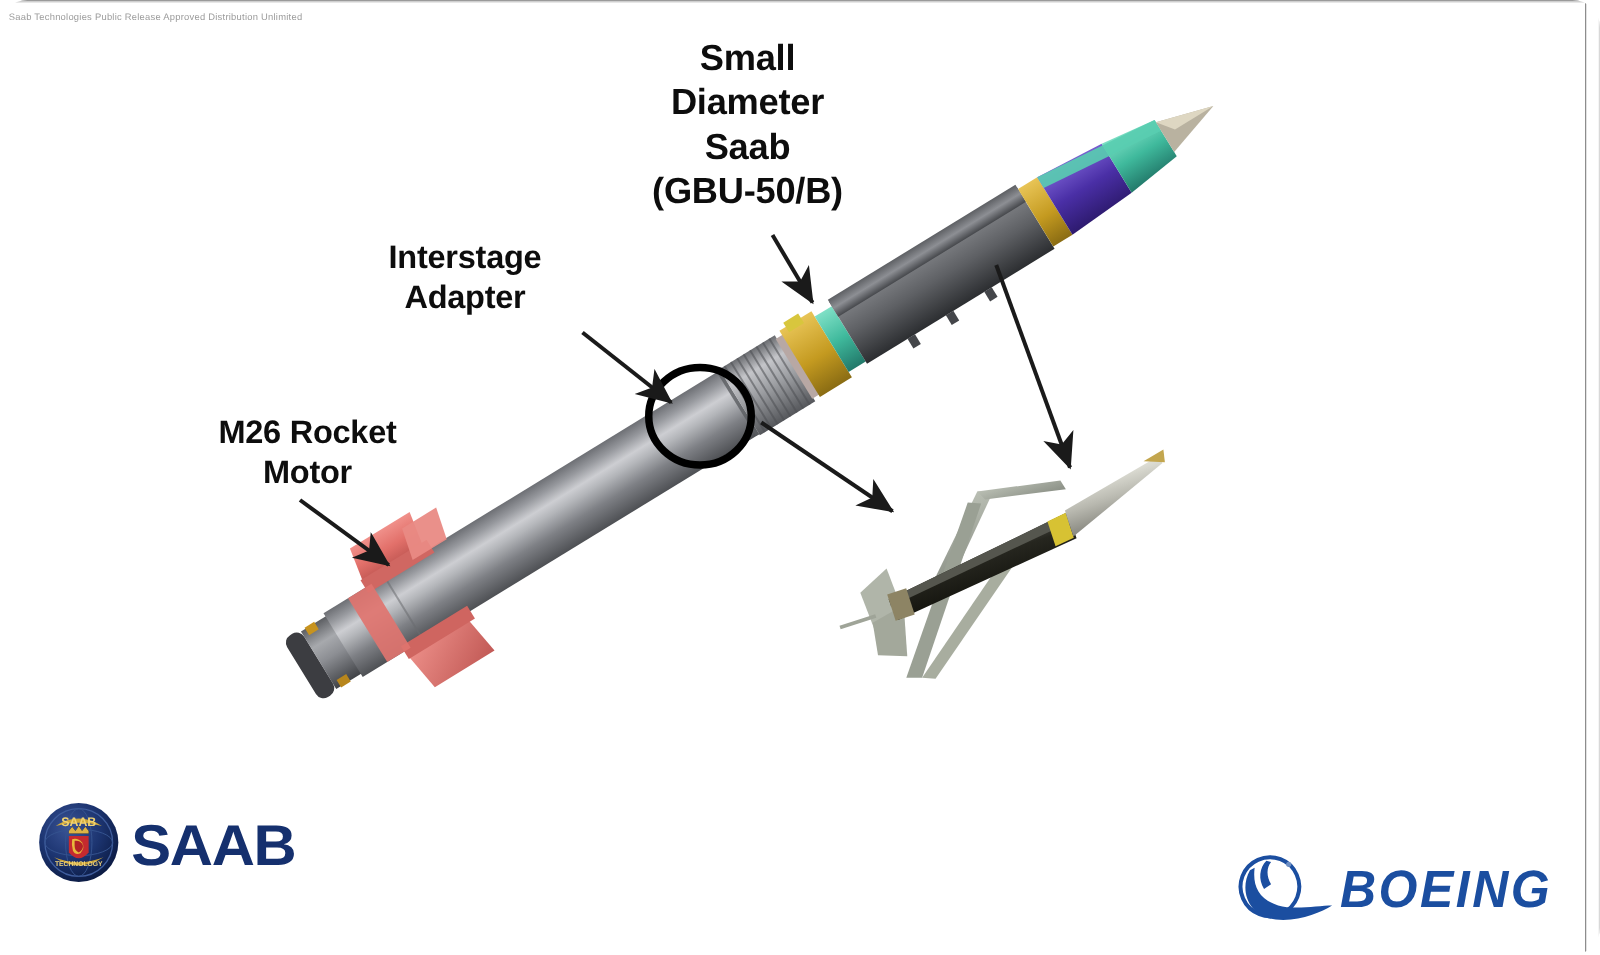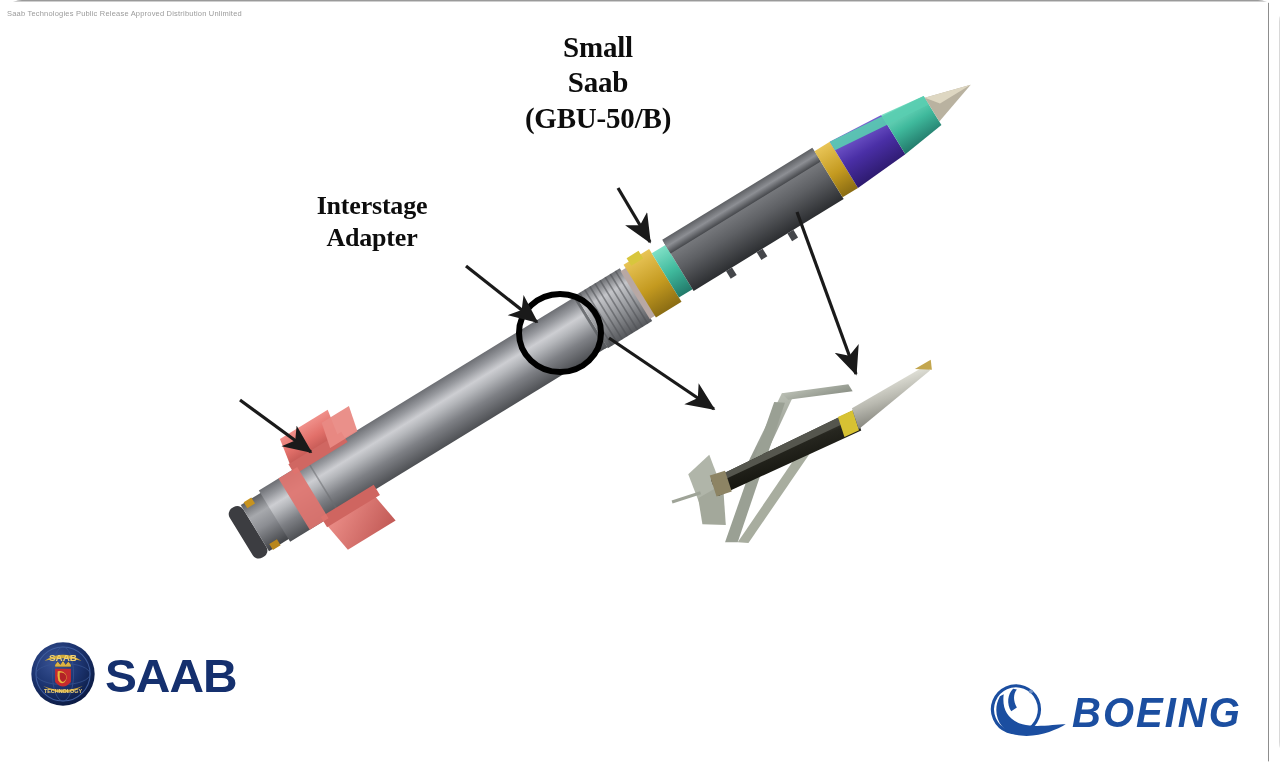--- a/index.html
+++ b/index.html
@@ -52,21 +52,20 @@
   }
 
   
   .label {
     position: absolute;
     font-weight: bold;
     color: #0d0d0d;
     text-align: center;
     line-height: 1.22;
     letter-spacing: -0.2px;
-    font-family: Liberation Serif, serif;
   }
   #label-sdb {
     left: 488px; top: 30px;
     width: 220px;
     font-size: 29px;
   }
   #label-interstage {
     left: 268px; top: 190px;
     width: 208px;
     font-size: 26px;
@@ -329,29 +328,34 @@
       <line x1="618" y1="188" x2="650" y2="242"></line>
       <line x1="466" y1="266" x2="537" y2="322"></line>
       <line x1="240" y1="400" x2="311" y2="452"></line>
       <line x1="797" y1="212" x2="856" y2="374"></line>
       <line x1="609" y1="338" x2="714" y2="409"></line>
     </g>
   </svg>
 
   <div class="label" id="label-sdb">
     <div>Small</div>
+    <div>Diameter</div>
     <div>Saab</div>
     <div>(GBU-50/B)</div>
   </div>
 
   <div class="label" id="label-interstage">
     <div>Interstage</div>
     <div>Adapter</div>
   </div>
 
+  <div class="label" id="label-m26">
+    <div>M26 Rocket</div>
+    <div>Motor</div>
+  </div>
 
   <div id="saab-logo">
     <svg id="saab-mark" viewBox="0 0 100 100">
       <defs>
         <radialGradient id="saabBall" cx="38%" cy="32%" r="72%">
           <stop offset="0%" stop-color="#3a5496"></stop>
           <stop offset="55%" stop-color="#1c3470"></stop>
           <stop offset="100%" stop-color="#0b1a42"></stop>
         </radialGradient>
       </defs>

